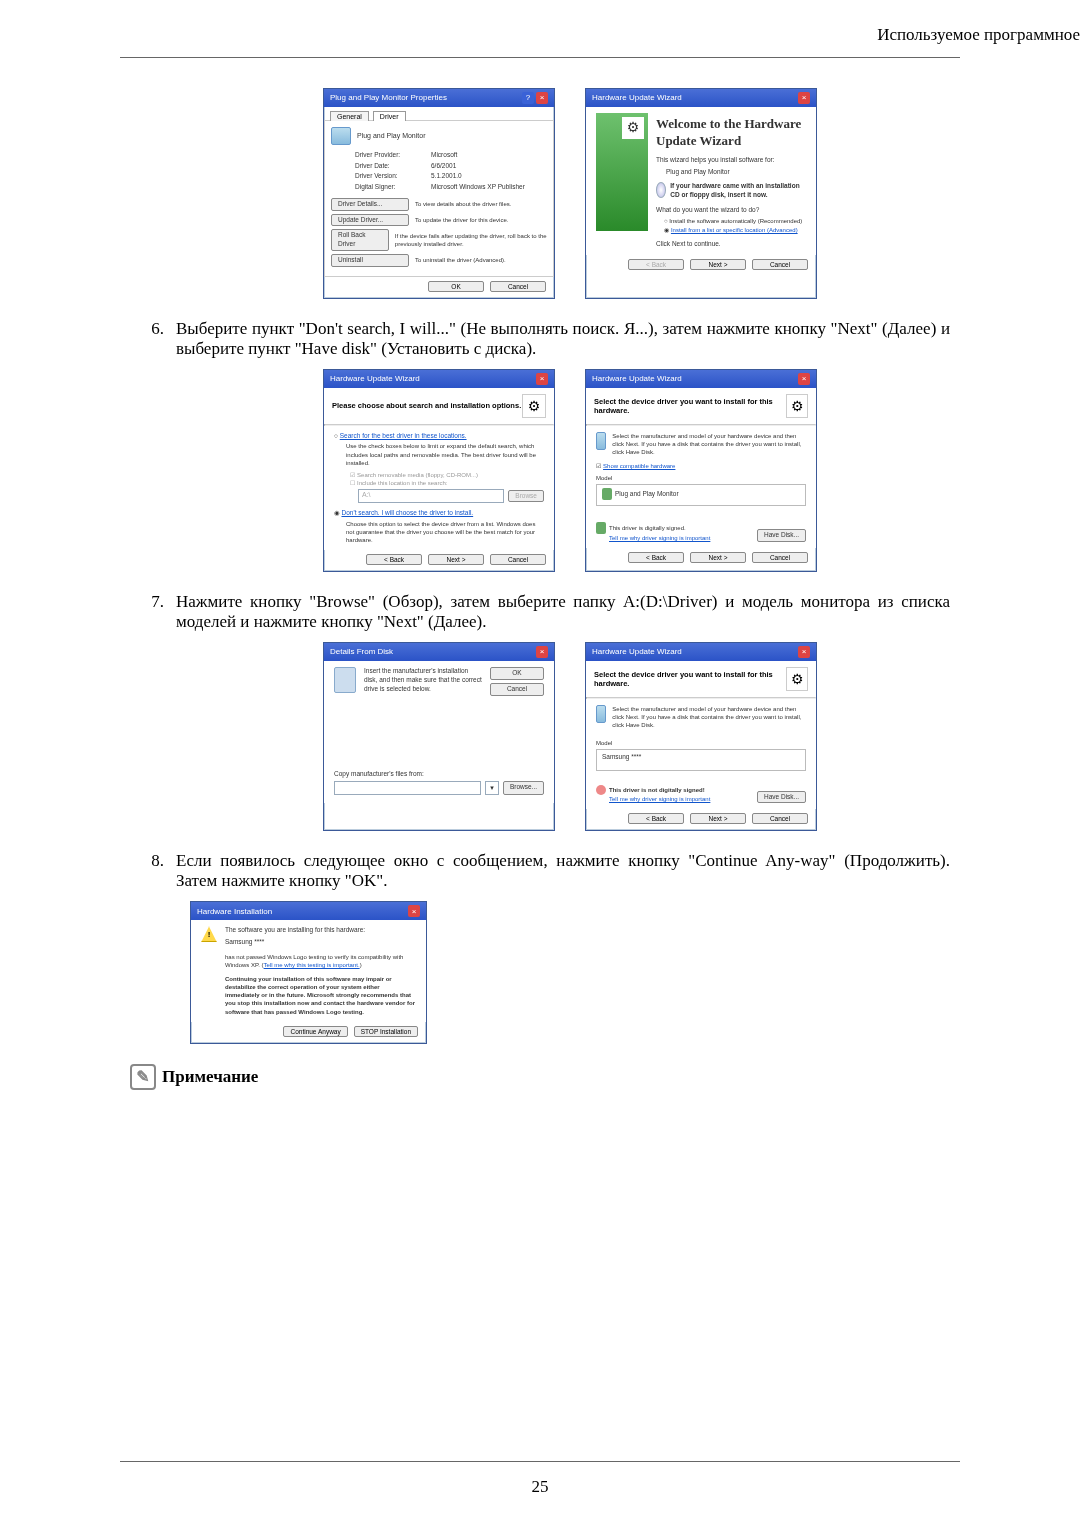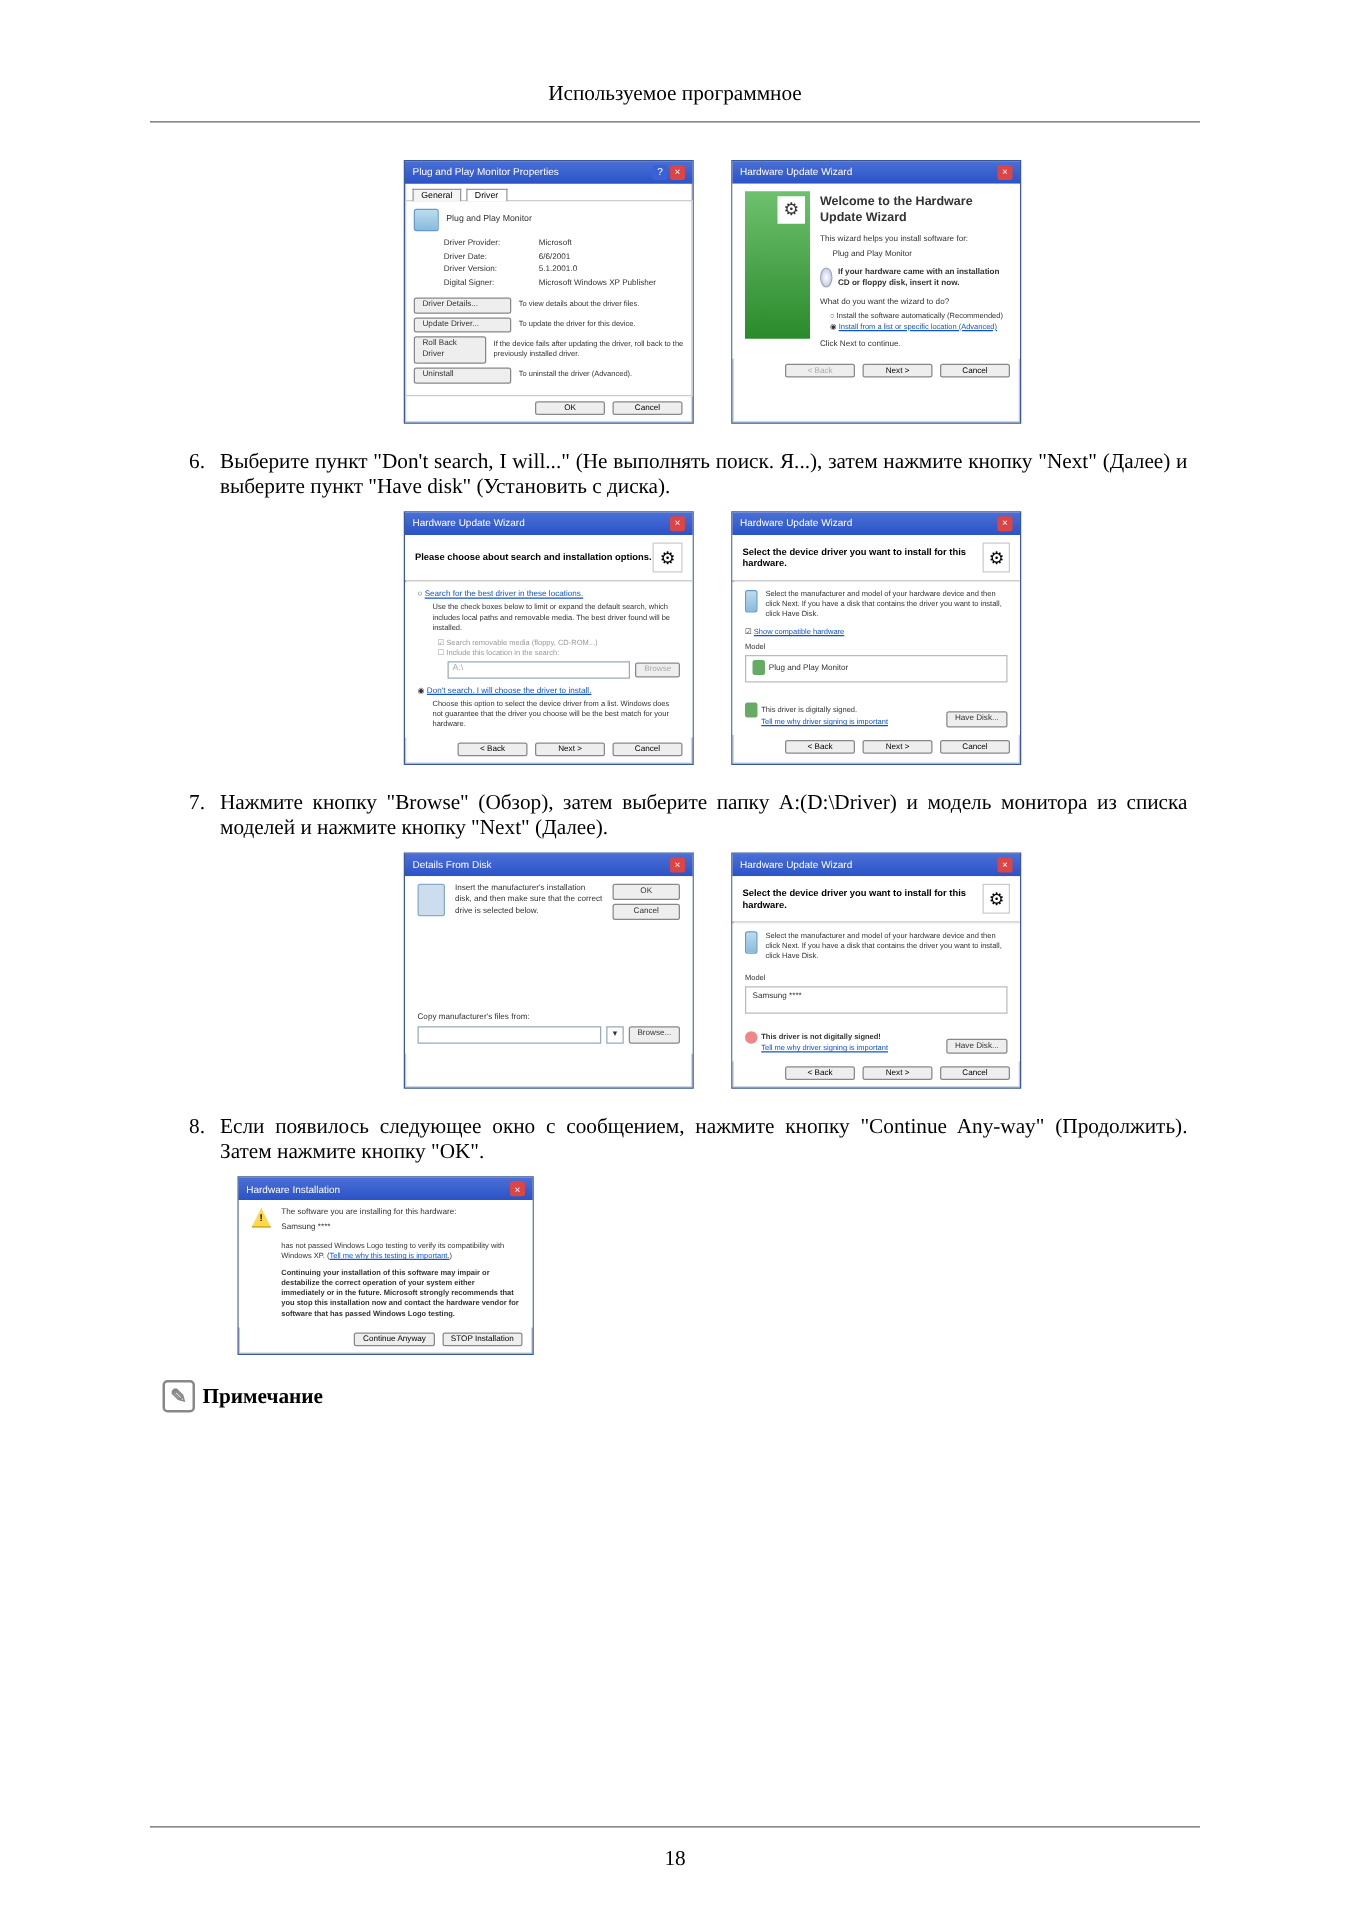--- a/index.html
+++ b/index.html
@@ -1,17 +1,17 @@
 <!DOCTYPE html>
 <html><head>
 <meta charset="utf-8">
 <style>
   html,body{margin:0;padding:0;background:#fff;font-family:"Times New Roman",serif;color:#000}
   .page{width:1080px;height:1527px;margin:0 auto;position:relative;font-size:17px}
-  .header{text-align:center;padding-top:63px;line-height:1.4}
+  .header{text-align:right;padding-top:23px;line-height:1.4}
   .body{padding:10px 130px 0 130px}
   hr.thin{border:none;border-top:1px solid #666;margin:10px 120px}
   .row{display:flex;gap:30px;justify-content:center;margin:10px 0 20px 60px}
   .win{font-family:Tahoma,sans-serif;font-size:7px;width:230px;border:1px solid #3b5998;background:#fff;box-shadow:0 0 0 1px #bcd inset}
   .titlebar{background:linear-gradient(#4a6fd6,#2b53c7);color:#fff;padding:3px 6px;font-weight:normal;font-size:8px;display:flex;justify-content:space-between;align-items:center}
   .titlebar .x{background:#d44;color:#fff;width:12px;height:12px;display:inline-flex;align-items:center;justify-content:center;font-size:8px;border-radius:2px}
   .titlebar .q{background:#3a62d7;color:#fff;width:12px;height:12px;display:inline-flex;align-items:center;justify-content:center;font-size:8px;border-radius:2px;margin-right:2px}
   .inner{padding:6px 10px;background:#fff;color:#333;line-height:1.35}
   .tabs{padding:4px 6px 0 6px;font-size:7px}
   .tab{display:inline-block;border:1px solid #999;border-bottom:none;padding:1px 6px;background:#f4f4f4;margin-right:2px}
@@ -21,21 +21,21 @@
   .monicon{width:18px;height:16px;background:linear-gradient(#bde,#8bd);border:1px solid #69c;border-radius:2px}
   .kv{display:grid;grid-template-columns:70px 1fr;gap:2px 6px;margin:4px 0 6px 24px;font-size:6.5px}
   .btnrow{display:flex;align-items:center;gap:6px;margin:3px 0}
   .wbtn{border:1px solid #888;background:#eee;padding:1px 6px;font-size:6.5px;border-radius:2px}
   .btnbar{padding:4px 8px 6px;text-align:right}
   .btnbar .wbtn{margin-left:4px;min-width:42px;text-align:center;display:inline-block}
   .wizside{display:flex;gap:8px}
   .wizmon{width:44px;height:110px;background:linear-gradient(#6ec16e,#2a8a2a);display:flex;align-items:flex-start;justify-content:flex-end;padding:4px}
   .wizicon{width:22px;height:22px;background:#fff;display:flex;align-items:center;justify-content:center;font-size:14px}
   .wiztxt{flex:1}
-  .wiztxt h4{font-size:10px;margin:2px 0 6px;font-family:Liberation Sans, sans-serif}
+  .wiztxt h4{font-size:13px;margin:2px 0 6px;font-family:Liberation Serif, serif}
   .small{font-size:6.5px}
   .tiny{font-size:6px}
   .cdrow{display:flex;gap:4px;align-items:flex-start;margin:6px 0}
   .cdico{width:14px;height:14px;border-radius:50%;background:radial-gradient(#fff,#cce 70%);border:1px solid #9ab}
   .radiolbl{text-decoration:underline;color:#15c}
   .wizhdr{display:flex;align-items:center;justify-content:space-between;padding:6px 8px;background:#fff}
   .wizhdr b{font-size:7.5px}
   .sep{border-top:1px solid #ccc;margin:0}
   .list{border:1px solid #bbb;background:#fff;padding:3px 5px;margin:2px 0;min-height:14px;font-size:6.5px}
   .link{color:#15c;text-decoration:underline}
@@ -306,14 +306,14 @@
     </div>
 
     <div class="note-head">
       <span class="noteicon">✎</span>
       <span>Примечание</span>
     </div>
 
   </div>
 
   <hr class="thin" style="position:absolute;bottom:55px;left:0;right:0">
-  <div class="footer">18</div>
+  <div class="footer">25</div>
 </div>
 
 </body></html>

